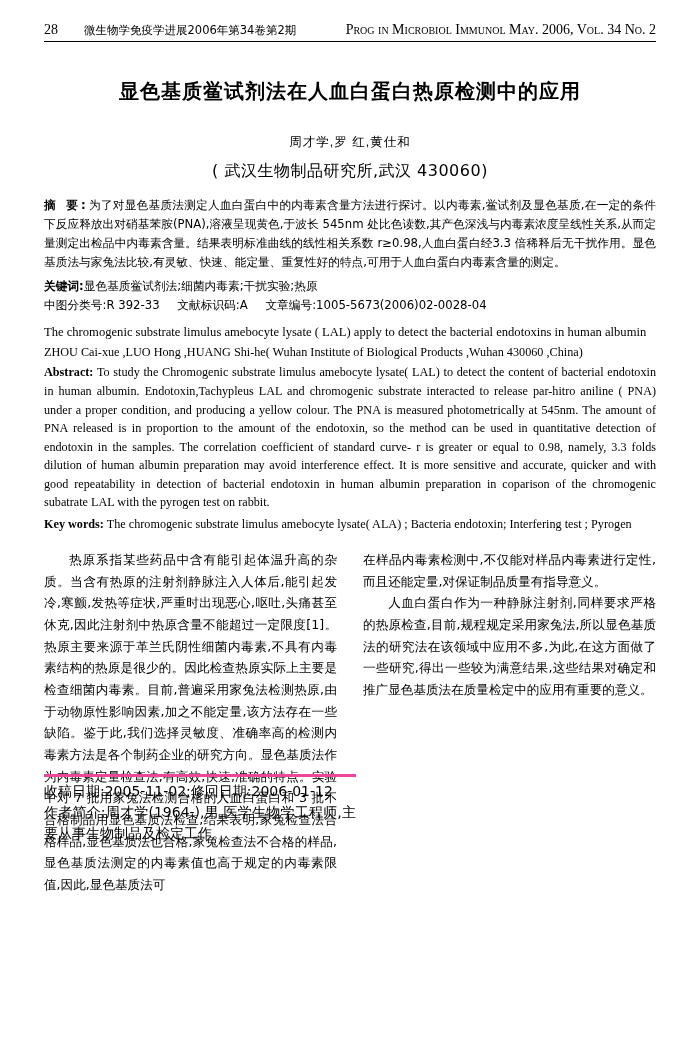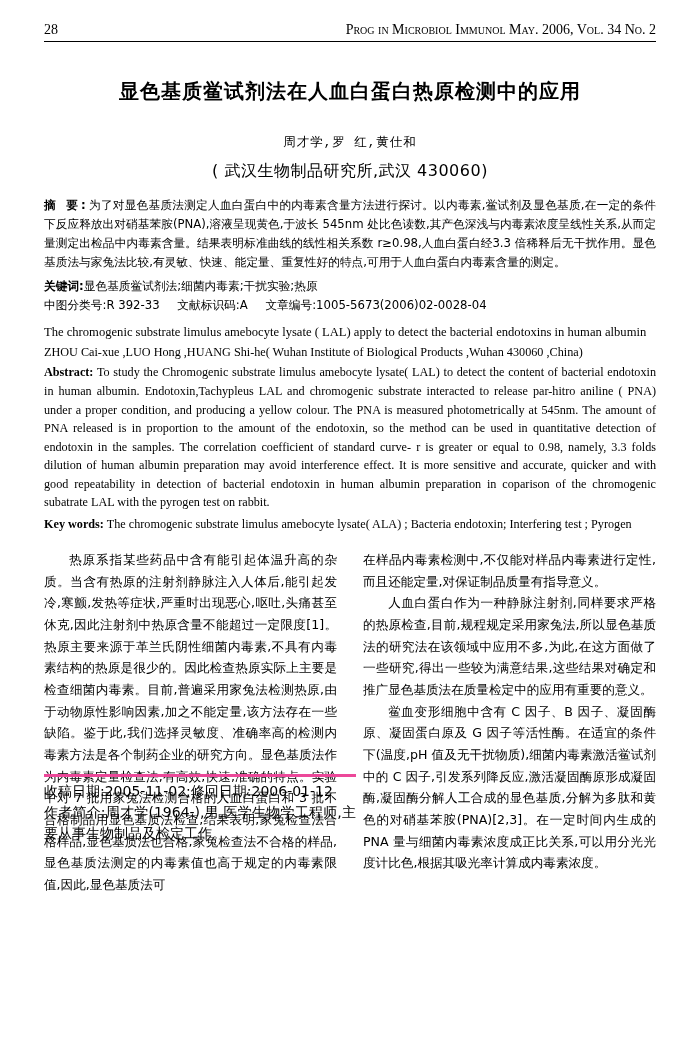--- a/index.html
+++ b/index.html
@@ -55,21 +55,21 @@
     text-align: center;
     font-family: "DejaVu Sans", sans-serif;
     font-weight: bold;
     font-size: 20px;
     letter-spacing: 1px;
     margin-top: 36px;
     margin-bottom: 29px;
   }
   .authors {
     text-align: center;
-    font-family: Liberation Mono, monospace;
+    font-family: Liberation Sans, sans-serif;
     font-size: 12.5px;
     letter-spacing: 1px;
     margin-bottom: 10px;
   }
   .affil {
     text-align: center;
     font-family: "DejaVu Sans", sans-serif;
     font-size: 16px;
     letter-spacing: 0.5px;
     margin-bottom: 14px;
@@ -160,20 +160,21 @@
   }
   .footnotes div { text-align: justify; }
 </style>
 </head>
 <body>
 
 <div class="page">
 
   <div class="runhead">
     <span class="pageno">28</span>
+    <span class="journal-cn">微生物学免疫学进展2006年第34卷第2期</span>
     <span class="journal-en">Prog in Microbiol Immunol May. 2006, Vol. 34 No. 2</span>
   </div>
 
   <div class="title">显色基质鲎试剂法在人血白蛋白热原检测中的应用</div>
   <div class="authors">周才学,罗 红,黄仕和</div>
   <div class="affil">( 武汉生物制品研究所,武汉    430060)</div>
 
   <div class="abstract-cn">
     <span class="lead">摘 要:</span><span>为了对显色基质法测定人血白蛋白中的内毒素含量方法进行探讨。以内毒素,鲎试剂及显色基质,在一定的条件下反应释放出对硝基苯胺(PNA),溶液呈现黄色,于波长 545nm 处比色读数,其产色深浅与内毒素浓度呈线性关系,从而定量测定出检品中内毒素含量。结果表明标准曲线的线性相关系数 r≥0.98,人血白蛋白经3.3 倍稀释后无干扰作用。显色基质法与家兔法比较,有灵敏、快速、能定量、重复性好的特点,可用于人血白蛋白内毒素含量的测定。</span>
   </div>
@@ -197,21 +198,20 @@
     <span class="lead">Key words:</span><span> The chromogenic substrate limulus amebocyte lysate( ALA) ; Bacteria endotoxin; Interfering test ; Pyrogen</span>
   </div>
 
   <div class="body-cols">
     <div class="col">
       <p>热原系指某些药品中含有能引起体温升高的杂质。当含有热原的注射剂静脉注入人体后,能引起发冷,寒颤,发热等症状,严重时出现恶心,呕吐,头痛甚至休克,因此注射剂中热原含量不能超过一定限度[1]。热原主要来源于革兰氏阴性细菌内毒素,不具有内毒素结构的热原是很少的。因此检查热原实际上主要是检查细菌内毒素。目前,普遍采用家兔法检测热原,由于动物原性影响因素,加之不能定量,该方法存在一些缺陷。鉴于此,我们选择灵敏度、准确率高的检测内毒素方法是各个制药企业的研究方向。显色基质法作为内毒素定量检查法,有高效,快速,准确的特点。实验中对 7 批用家兔法检测合格的人血白蛋白和 3 批不合格制品用显色基质法检查,结果表明,家兔检查法合格样品,显色基质法也合格,家兔检查法不合格的样品,显色基质法测定的内毒素值也高于规定的内毒素限值,因此,显色基质法可</p>
     </div>
     <div class="col">
       <p class="noindent">在样品内毒素检测中,不仅能对样品内毒素进行定性,而且还能定量,对保证制品质量有指导意义。</p>
       <p>人血白蛋白作为一种静脉注射剂,同样要求严格的热原检查,目前,规程规定采用家兔法,所以显色基质法的研究法在该领域中应用不多,为此,在这方面做了一些研究,得出一些较为满意结果,这些结果对确定和推广显色基质法在质量检定中的应用有重要的意义。</p>
-      <p>鲎血变形细胞中含有 C 因子、B 因子、凝固酶原、凝固蛋白原及 G 因子等活性酶。在适宜的条件下(温度,pH 值及无干扰物质),细菌内毒素激活鲎试剂中的 C 因子,引发系列降反应,激活凝固酶原形成凝固酶,凝固酶分解人工合成的显色基质,分解为多肽和黄色的对硝基苯胺(PNA)[2,3]。在一定时间内生成的 PNA 量与细菌内毒素浓度成正比关系,可以用分光光度计比色,根据其吸光率计算成内毒素浓度。</p>
     </div>
   </div>
 
   <div class="footnotes">
     <div>收稿日期:2005-11-02;修回日期:2006-01-12</div>
     <div>作者简介:周才学(1964-),男,医学生物学工程师,主要从事生物制品及检定工作。</div>
   </div>
 
 </div>
 

